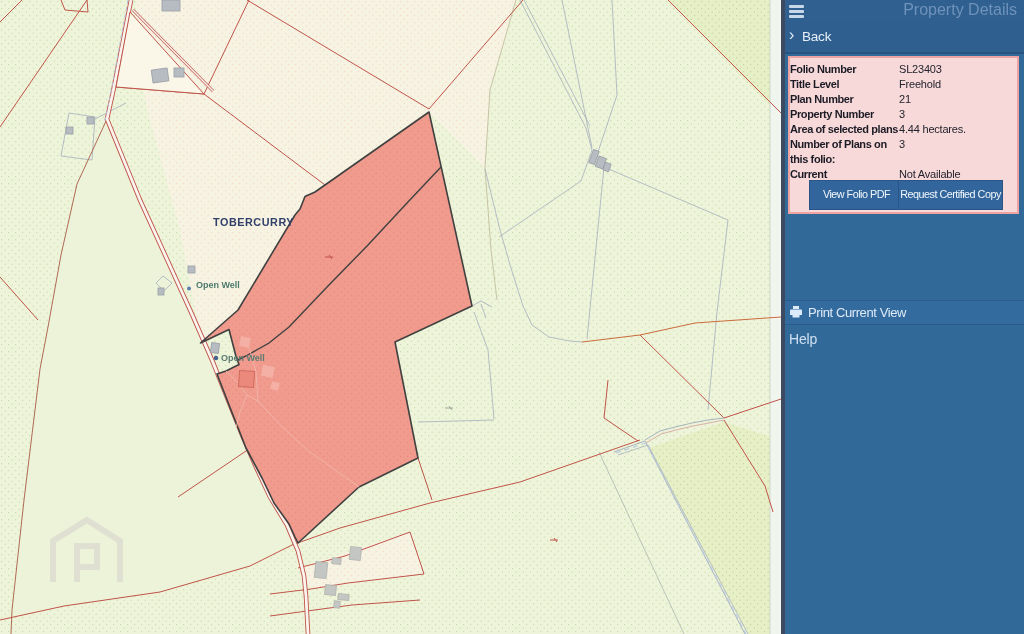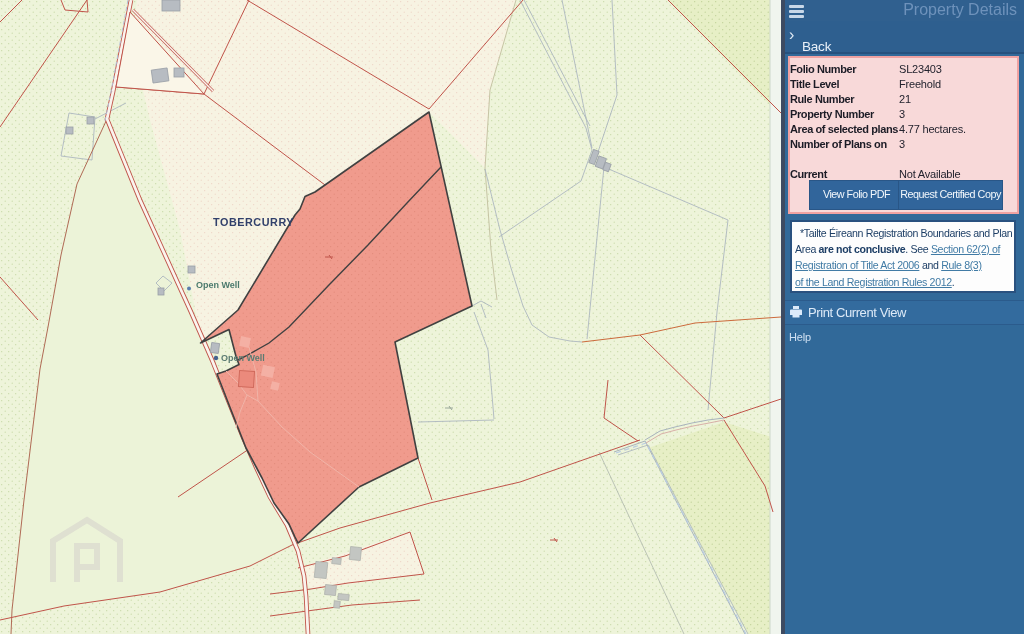--- a/index.html
+++ b/index.html
@@ -5,32 +5,32 @@
 html,body{margin:0;padding:0;}
 body{width:1024px;height:634px;overflow:hidden;font-family:"Liberation Sans",sans-serif;position:relative;background:#2e6294;}
 #map{position:absolute;left:0;top:0;width:781px;height:634px;font-weight:bold;}
 #strip{position:absolute;left:781px;top:0;width:4px;height:634px;background:#3d4b62;}
 #panel{position:absolute;left:785px;top:0;width:239px;height:634px;background:#316999;}
 #topbar{position:absolute;left:0;top:0;width:239px;height:21px;background:#30608f;}
 #title{position:absolute;right:7px;top:1px;font-size:16px;color:#6e92bb;letter-spacing:0px;}
 .hb{position:absolute;left:4px;width:15px;height:2.6px;background:#c9d8e8;border-radius:1px;}
 #backrow{position:absolute;left:0;top:21px;width:239px;height:31px;background:#2e5f8f;}
 #backrow .chev{position:absolute;left:4px;top:5px;color:#dfe9f4;font-size:16px;}
-#backrow .txt{position:absolute;left:17px;top:8px;color:#e9f0f8;font-size:13.5px;letter-spacing:-0.2px;margin-top:10px;}
+#backrow .txt{position:absolute;left:17px;top:8px;color:#e9f0f8;font-size:13.5px;letter-spacing:-0.2px;}
 #bdiv{position:absolute;left:0;top:52px;width:239px;height:2px;background:#27517e;}
 #pinkbox{position:absolute;left:3px;top:56px;width:227px;height:154px;background:#f8d9d9;border:2px solid #efa2a2;}
 .row{position:absolute;left:0;width:220px;height:15px;font-size:11px;letter-spacing:-0.4px;color:#23232e;white-space:nowrap;}
 .row b{color:#1c1c26;}
 .row .val{position:absolute;left:109px;top:0;font-weight:normal;letter-spacing:-0.2px;}
 .btn{position:absolute;top:120px;height:28px;background:#31659b;border:1px solid #295687;color:#f2f7fc;font-size:10.8px;letter-spacing:-0.5px;text-align:center;line-height:27px;white-space:nowrap;}
 #notebox{position:absolute;left:5px;top:220px;width:217px;height:66px;background:#fdfdfd;border:2px solid #29517f;font-size:10.6px;letter-spacing:-0.35px;line-height:16.2px;color:#1e3f66;padding:3px 2px 0 3px;white-space:nowrap;}
 #notebox a{color:#417ba5;text-decoration:underline;}
 #printrow{position:absolute;left:0;top:300px;width:239px;height:23px;background:#336b9e;border-top:1px solid #2b5b8c;border-bottom:1px solid #2b5b8c;}
 #printrow .txt{position:absolute;left:23px;top:4px;color:#ddeaf8;font-size:13px;letter-spacing:-0.4px;}
-#helptxt{position:absolute;left:4px;top:331px;color:#cfe0f2;font-size:11px;letter-spacing:-0.2px;}
+#helptxt{position:absolute;left:4px;top:331px;color:#cfe0f2;font-size:14px;letter-spacing:-0.2px;}
 text{font-family:"Liberation Sans",sans-serif;}
 </style>
 </head>
 <body>
 <div id="map">
 <svg width="781" height="634" viewBox="0 0 781 634" xmlns="http://www.w3.org/2000/svg">
 <defs>
 <pattern id="gd" width="7" height="7" patternUnits="userSpaceOnUse">
   <rect width="7" height="7" fill="#eef4da"></rect>
   <circle cx="1.7" cy="1.7" r="0.6" fill="#b3c98c" opacity="0.7"></circle>
@@ -203,29 +203,29 @@
     <div id="title">Property Details</div>
   </div>
   <div id="backrow">
       <span class="chev">›</span>
       <span class="txt">Back</span>
     </div>
   <div id="bdiv"></div>
   <div id="pinkbox">
     <div class="row" style="top:5px"><b>Folio Number</b><span class="val">SL23403</span></div>
     <div class="row" style="top:20px"><b>Title Level</b><span class="val">Freehold</span></div>
-    <div class="row" style="top:35px"><b>Rule Number</b><span class="val">21</span></div>
+    <div class="row" style="top:35px"><b>Plan Number</b><span class="val">21</span></div>
     <div class="row" style="top:50px"><b>Property Number</b><span class="val">3</span></div>
-    <div class="row" style="top:65px"><b>Area of selected plans</b><span class="val">4.77 hectares.</span></div>
+    <div class="row" style="top:65px"><b>Area of selected plans</b><span class="val">4.44 hectares.</span></div>
     <div class="row" style="top:80px"><b>Number of Plans on</b><span class="val">3</span></div>
+    <div class="row" style="top:95px"><b>this folio:</b></div>
     <div class="row" style="top:110px"><b>Current</b><span class="val">Not Available</span></div>
     <div class="btn" style="left:19px;width:93px;top:122px">View Folio PDF</div>
     <div class="btn" style="left:108px;width:103px;top:122px">Request Certified Copy</div>
   </div>
-  <div id="notebox"><span style="padding-left:5px"></span>*Tailte Éireann Registration Boundaries and Plan<br>Area <b>are not conclusive</b>. See <a>Section 62(2) of</a><br><a>Registration of Title Act 2006</a> and <a>Rule 8(3)</a><br><a>of the Land Registration Rules 2012</a>.</div>
   <div id="printrow">
     <svg class="icon" style="position:absolute;left:5px;top:5px" width="12" height="12" viewBox="0 0 12 12">
         <path fill="#dceafa" d="M3 0h6v3H3zM1 3.5h10a1 1 0 0 1 1 1V9h-2.5v2.5h-7V9H0V4.5a1 1 0 0 1 1-1zM3.5 8.5h5v2h-5z"></path>
       </svg>
     <span class="txt">Print Current View</span>
   </div>
   <div id="helptxt">Help</div>
 </div>
 
 </body></html>

